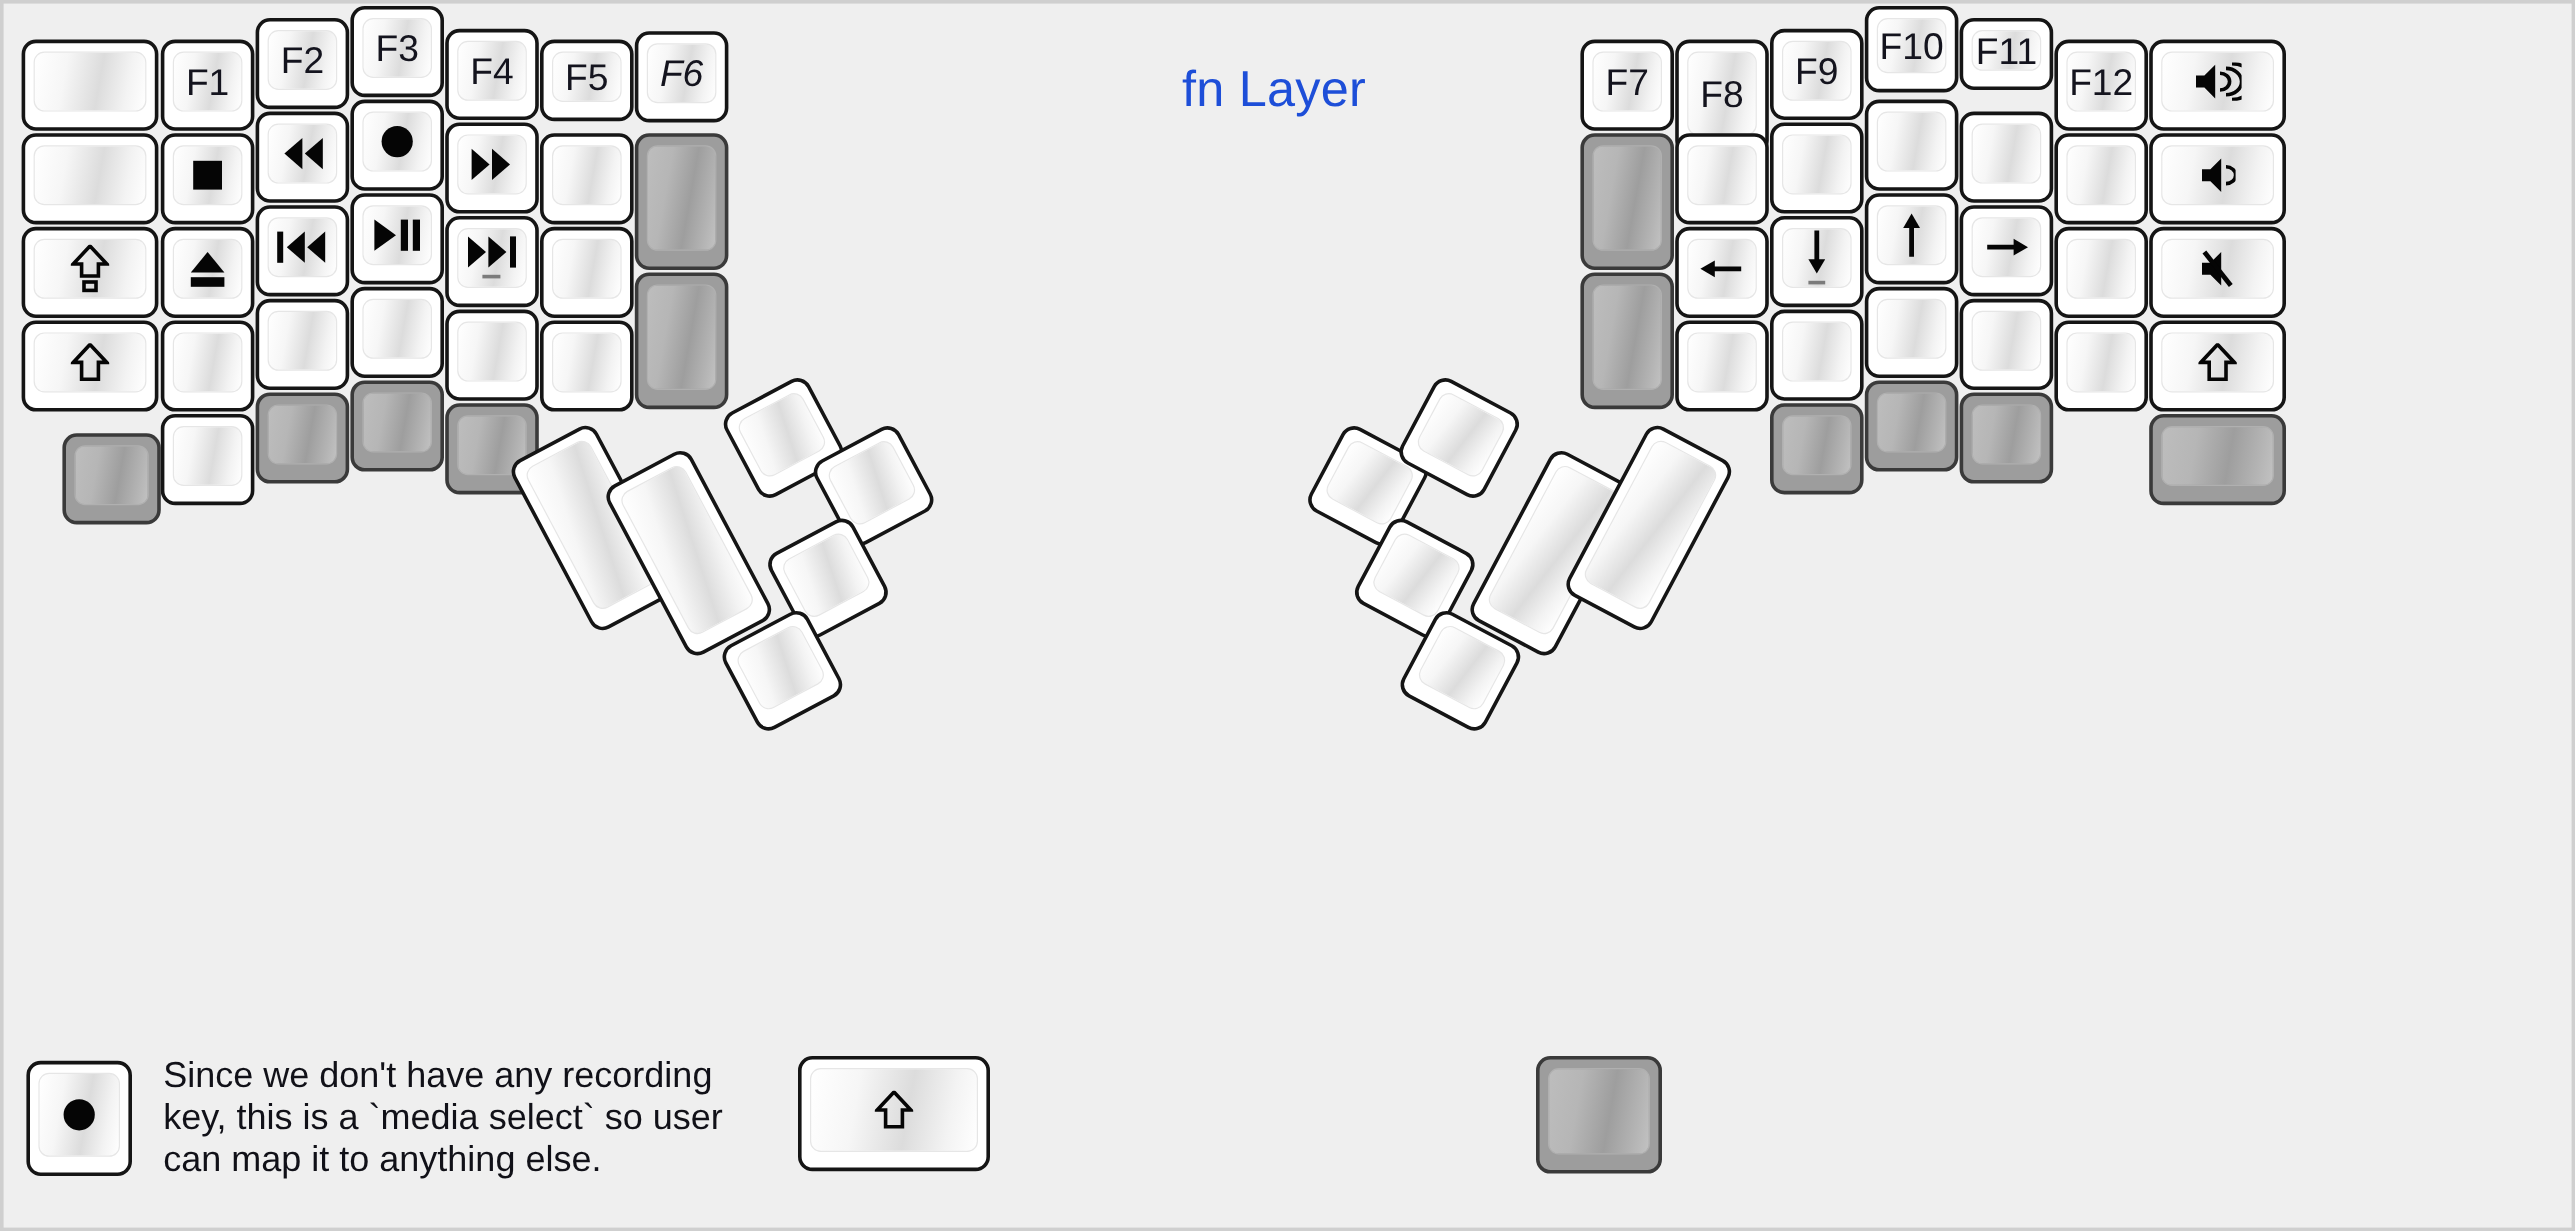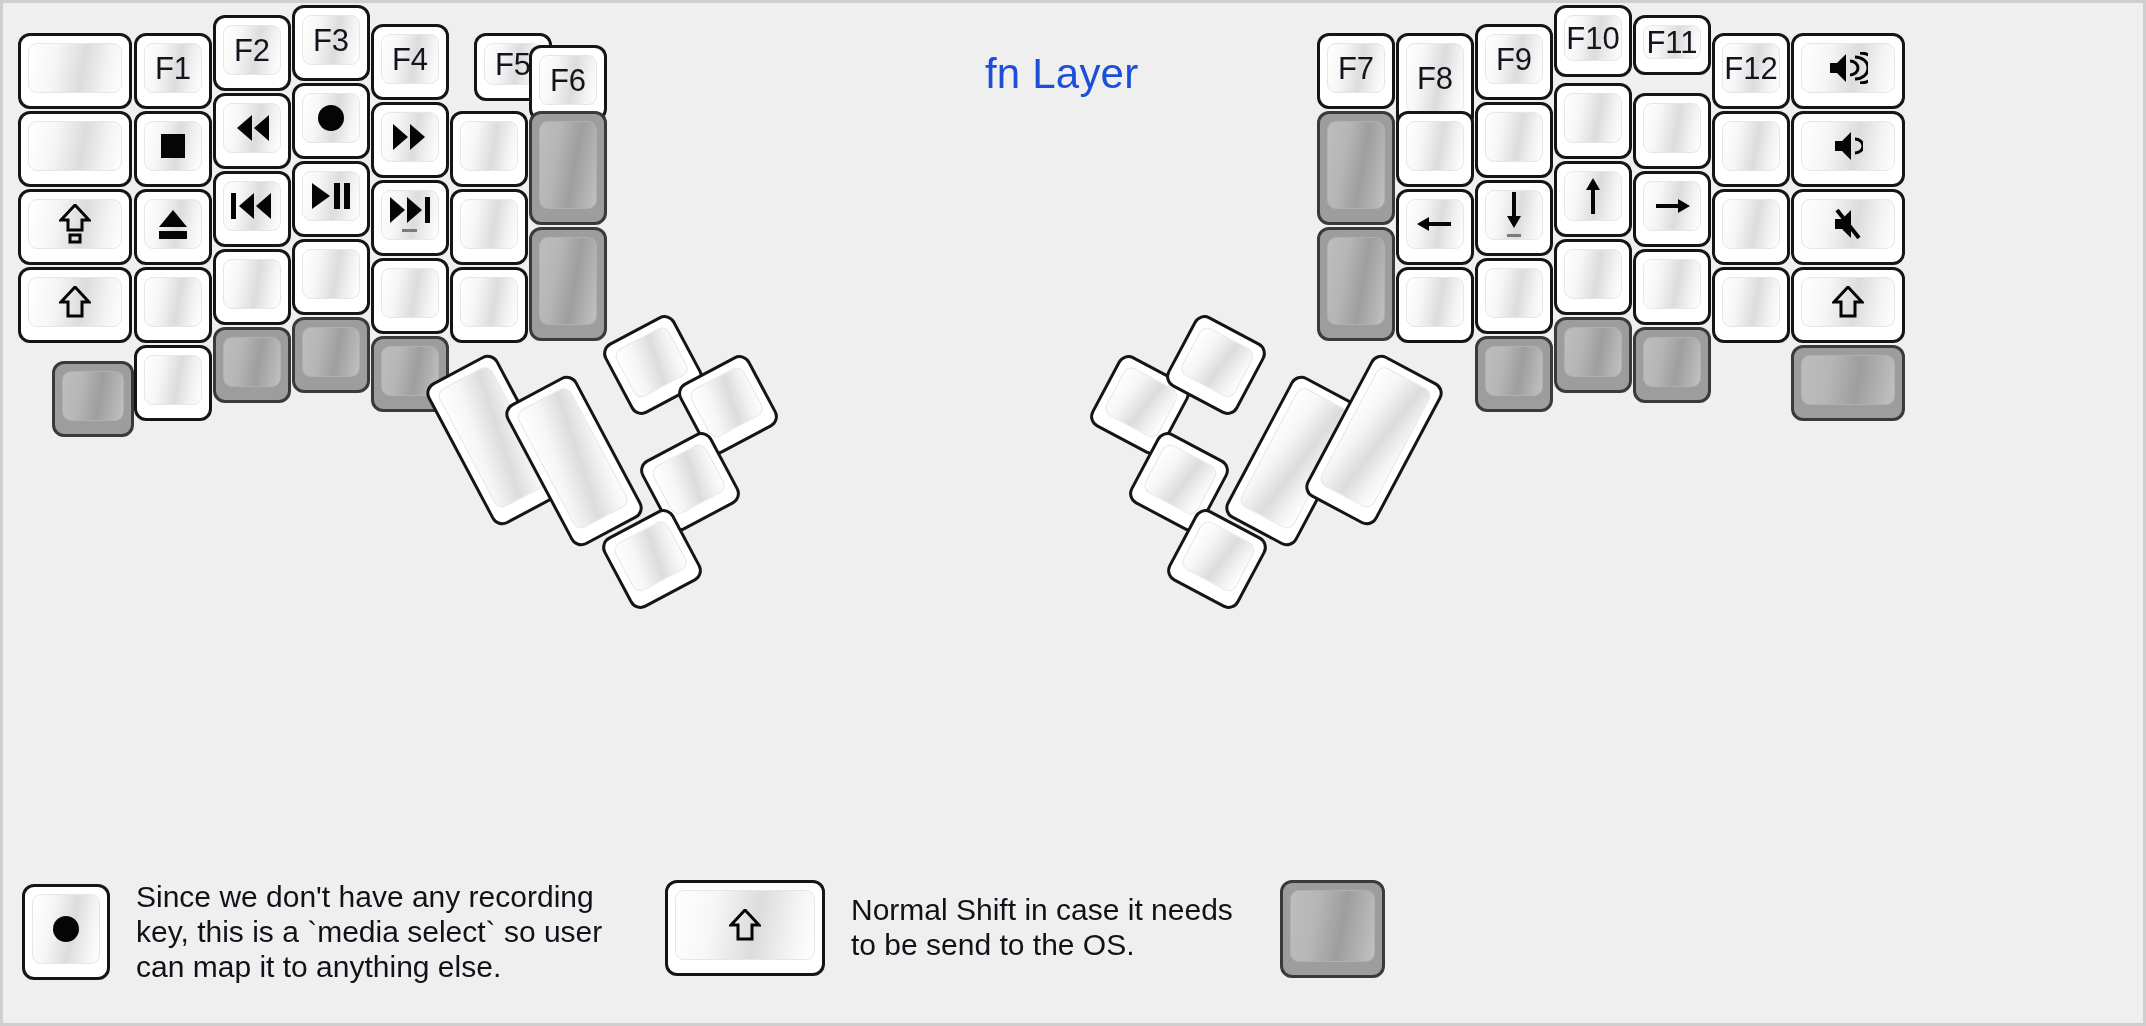--- a/index.html
+++ b/index.html
@@ -261,35 +261,35 @@
             </svg>
           </span>
         </div>
       </div>
       <div class="key" style="left: 371px; top: 258px; width: 78px; height: 76px;">
         <div class="top"></div>
       </div>
       <div class="key trans" style="left: 371px; top: 336px; width: 78px; height: 76px;">
         <div class="top"></div>
       </div>
-      <div class="key" style="left: 474px; top: 33px; width: 78px; height: 68px;">
+      <div class="key" style="left: 450px; top: 33px; width: 78px; height: 68px;">
         <div class="top">
           <span class="lbl">F5</span>
         </div>
       </div>
       <div class="key" style="left: 450px; top: 111px; width: 78px; height: 76px;">
         <div class="top"></div>
       </div>
       <div class="key" style="left: 450px; top: 189px; width: 78px; height: 76px;">
         <div class="top"></div>
       </div>
       <div class="key" style="left: 450px; top: 267px; width: 78px; height: 76px;">
         <div class="top"></div>
       </div>
-      <div class="key" style="left: 529px; top: 45px; width: 78px; height: 76px;">
+      <div class="key" style="left: 529px; top: 26px; width: 78px; height: 76px; font-style: italic;">
         <div class="top">
           <span class="lbl">F6</span>
         </div>
       </div>
       <div class="key trans" style="left: 529px; top: 111px; width: 78px; height: 114px;">
         <div class="top"></div>
       </div>
       <div class="key trans" style="left: 529px; top: 227px; width: 78px; height: 114px;">
         <div class="top"></div>
       </div>
@@ -512,22 +512,20 @@
       <div class="legend" style="left: 665px; top: 880px;">
         <div class="lk" style="width: 160px; height: 96px;">
           <div class="top">
             <span class="glyph">
               <svg class="ic" width="32" height="32" viewBox="0 0 32 32" xmlns="http://www.w3.org/2000/svg">
                 <path d="M16 1 L30 16 L23 16 L23 30 L9 30 L9 16 L2 16 Z" fill="none" stroke="#050505" stroke-width="3" stroke-linejoin="miter"></path>
               </svg>
             </span>
           </div>
         </div>
-        <div class="txt">Normal Shift in case it needs
-to be send to the OS.</div>
       </div>
       <div class="legend" style="left: 1280px; top: 880px;">
         <div class="lk trans" style="width: 105px; height: 98px;">
           <div class="top"></div>
         </div>
       </div>
     </div>
 </div>
 
 </body></html>

